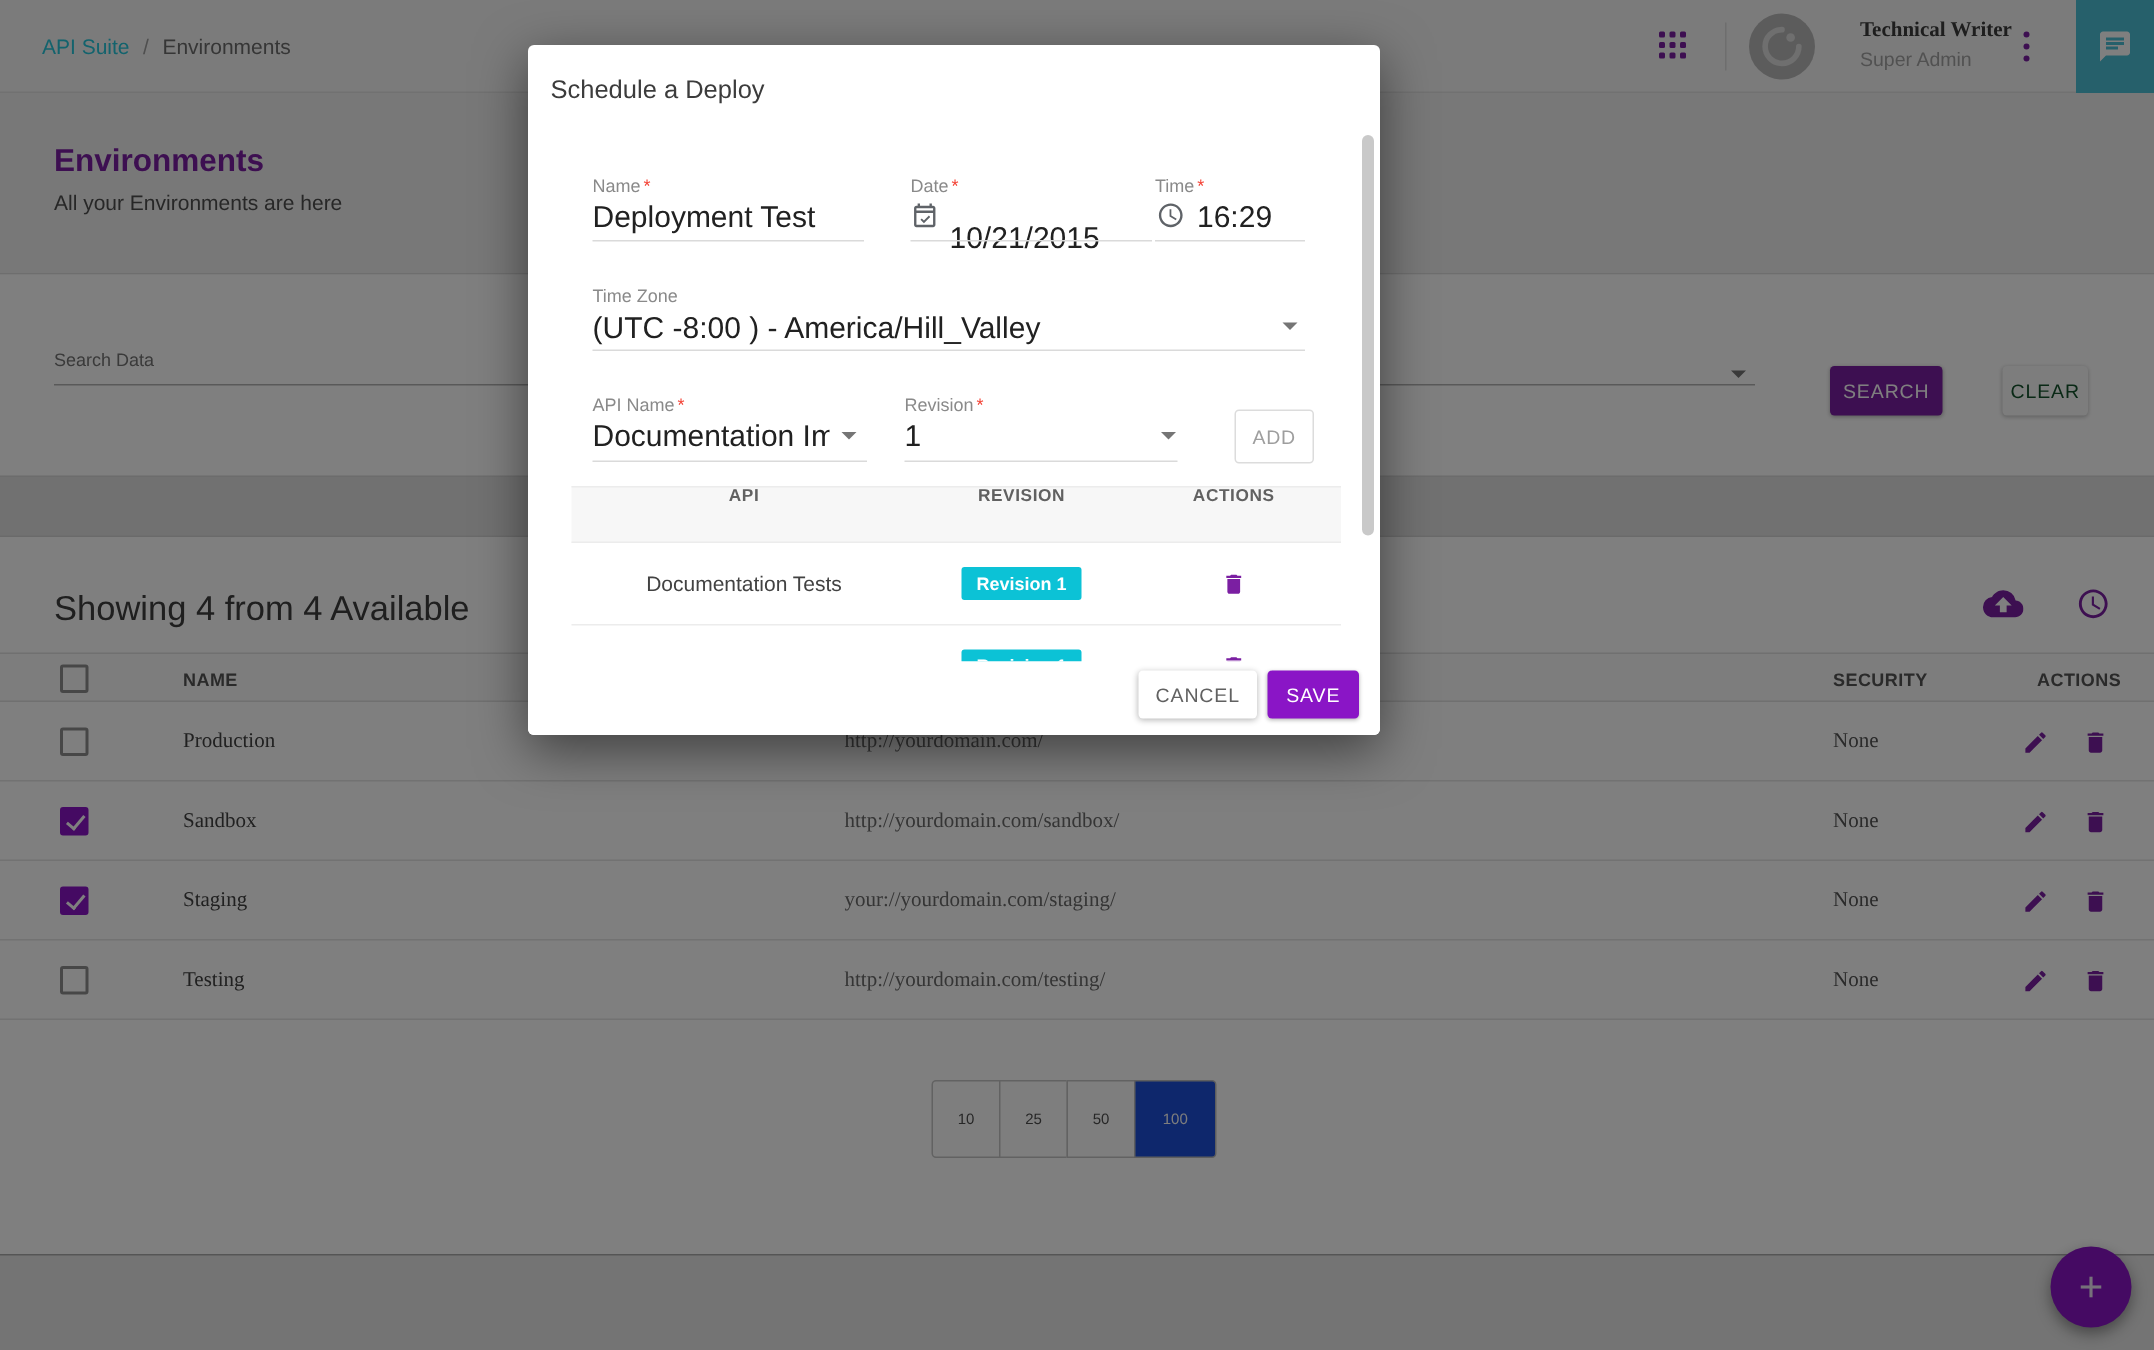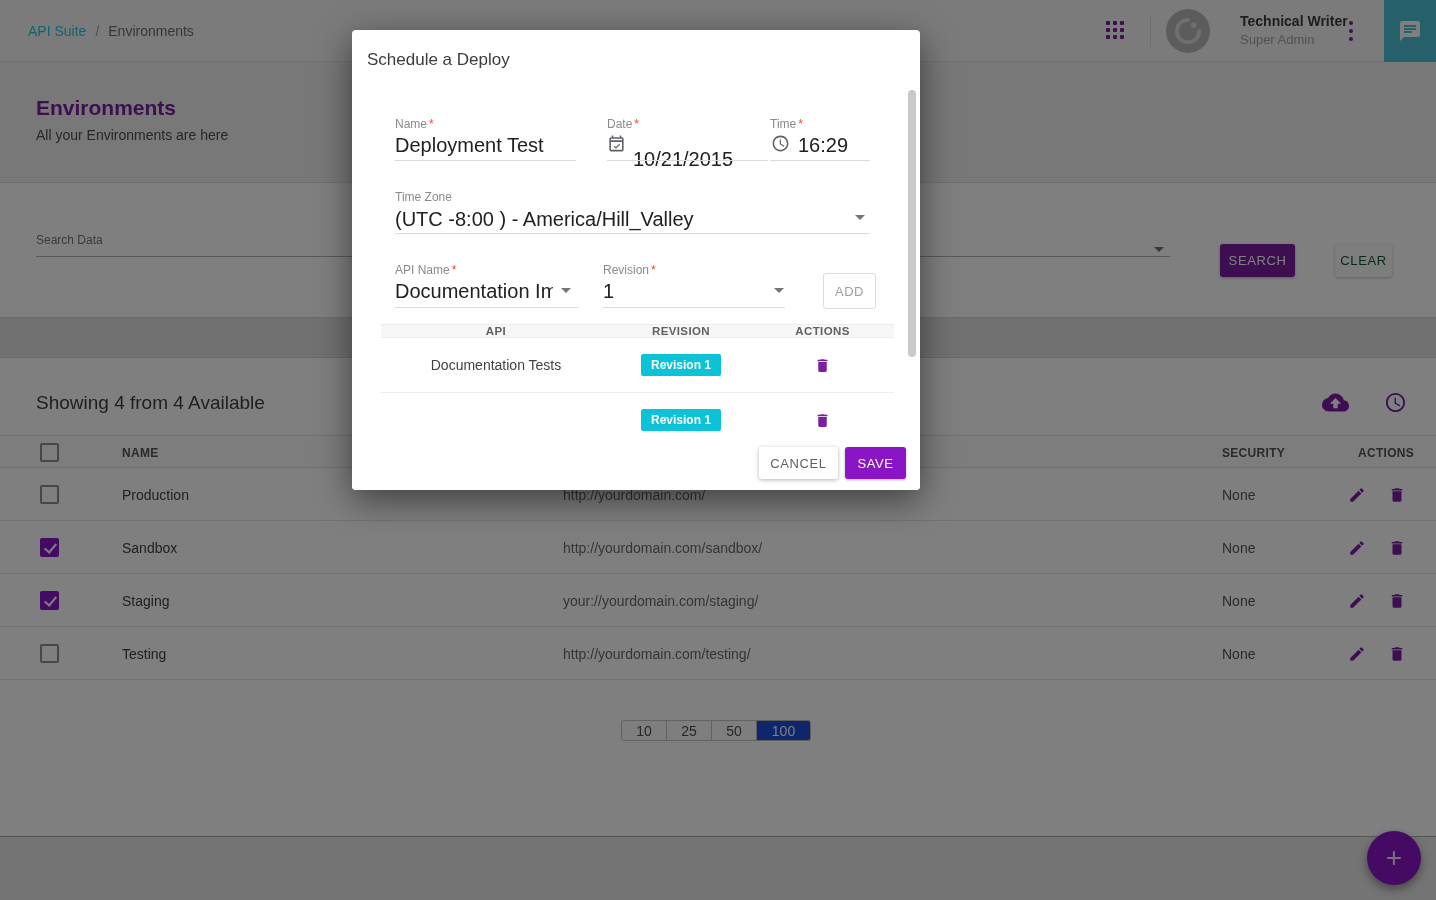--- a/index.html
+++ b/index.html
@@ -20,21 +20,21 @@
   .breadcrumb{position:absolute;left:28px;top:0;height:62px;display:flex;align-items:center;font-size:14px;}
   .crumb-link{color:var(--link-teal);}
   .crumb-sep{color:#9e9e9e;margin:0 9px;}
   .crumb-current{color:#6d6d6d;}
 
   .apps-icon{position:absolute;left:1106px;top:21px;width:19px;height:19px;display:grid;grid-template-columns:repeat(3,4px);grid-template-rows:repeat(3,4px);gap:3px;}
   .apps-icon span{background:var(--icon-purple);border-radius:1px;}
   .tb-divider{position:absolute;left:1150px;top:15px;width:1px;height:32px;background:#dcdcdc;}
   .avatar{position:absolute;left:1166px;top:9px;width:44px;height:44px;border-radius:50%;background:#b9b9b9;display:flex;align-items:center;justify-content:center;}
   .userblock{position:absolute;left:1240px;top:13px;}
-  .user-name{font-size:14px;font-weight:bold;color:#3c3c3c;}
+  .user-name{font-size:14px;font-weight:bold;color:#3c3c3c;font-family:Liberation Serif, serif;}
   .user-role{font-size:13px;color:#a3a3a3;margin-top:3px;}
   .kebab{position:absolute;left:1349px;top:21px;width:4px;height:20px;display:flex;flex-direction:column;justify-content:space-between;}
   .kebab span{width:4px;height:4px;border-radius:50%;background:var(--icon-purple);}
   .chat-box{position:absolute;left:1384px;top:0;width:52px;height:62px;background:var(--chat-teal);display:flex;align-items:center;justify-content:center;color:#fff;}
 
   .hero{position:absolute;left:0;top:62px;width:1436px;height:121px;background:#f0f0f0;border-bottom:1px solid #dcdcdc;}
   .hero-title{position:absolute;left:36px;top:34px;font-size:21px;font-weight:600;color:var(--icon-purple);}
   .hero-sub{position:absolute;left:36px;top:65px;font-size:14px;color:#4f4f4f;}
 
   .searchsec{position:absolute;left:0;top:183px;width:1436px;height:135px;background:#fff;border-bottom:1px solid #d8d8d8;}
@@ -42,46 +42,46 @@
   .search-input::placeholder{color:#757575;opacity:1;}
   .caret{width:0;height:0;border-left:5px solid transparent;border-right:5px solid transparent;border-top:5px solid #757575;}
   .search-caret{position:absolute;left:1154px;top:64px;}
   .btn{display:flex;align-items:center;justify-content:center;font-size:13px;letter-spacing:.6px;border-radius:3px;cursor:pointer;font-family:"Liberation Sans",sans-serif;}
   .btn-search{position:absolute;left:1220px;top:61px;width:75px;height:33px;background:var(--icon-purple);color:#fff;box-shadow:0 1px 3px rgba(0,0,0,.3);}
   .btn-clear{position:absolute;left:1335px;top:61px;width:57px;height:33px;background:#fafafa;color:#14532d;box-shadow:0 1px 3px rgba(0,0,0,.25);}
 
   .band{position:absolute;left:0;top:318px;width:1436px;height:40px;background:#e2e2e2;border-bottom:1px solid #d5d5d5;}
 
   .content{position:absolute;left:0;top:358px;width:1436px;height:478px;background:#fff;}
-  .summary{position:absolute;left:36px;top:34px;font-size:19px;color:#3f3f3f;text-align:right;}
+  .summary{position:absolute;left:36px;top:34px;font-size:23px;color:#3f3f3f;text-align:right;}
   .ic-cloud{position:absolute;left:1322px;top:31px;color:var(--icon-purple);}
   .ic-history{position:absolute;left:1384px;top:33px;color:var(--icon-purple);}
 
   .cb{width:19px;height:19px;border:2px solid #8e8e8e;border-radius:2px;background:transparent;position:relative;}
   .cb.checked{background:var(--primary);border-color:var(--primary);}
   .cb.checked::after{content:"";position:absolute;left:5px;top:1px;width:5px;height:10px;border:solid #fff;border-width:0 2px 2px 0;transform:rotate(40deg);}
 
   .thead{position:absolute;left:0;top:77px;width:1436px;height:33px;background:#fafafa;border-top:1px solid #e0e0e0;border-bottom:1px solid #e0e0e0;}
   .th{position:absolute;font-size:12px;font-weight:bold;color:#555;letter-spacing:.3px;top:10px;}
   .thead .cb{position:absolute;left:40px;top:7px;}
   .th-name{left:122px;}
   .th-sec{left:1222px;}
   .th-act{left:1358px;}
 
-  .trow{position:absolute;left:0;width:1436px;height:53px;border-bottom:1px solid #e4e4e4;}
+  .trow{position:absolute;left:0;width:1436px;height:53px;border-bottom:1px solid #e4e4e4;font-family:Liberation Serif, serif;}
   .trow .cb{position:absolute;left:40px;top:17px;}
   .td{position:absolute;top:0;height:53px;display:flex;align-items:center;font-size:14px;}
   .td-name{left:122px;color:#424242;}
   .td-url{left:563px;color:#6b6b6b;}
   .td-sec{left:1222px;color:#555;}
   .td-edit{left:1348px;color:var(--icon-purple);}
   .td-del{left:1388px;color:var(--icon-purple);}
 
   .pagination{position:absolute;left:621px;top:362px;display:flex;}
-  .pg-btn{width:46px;height:21px;border:1px solid #c4c4c4;margin-left:-1px;display:flex;align-items:center;justify-content:center;font-size:14px;color:#4f4f4f;background:#fcfcfc;cursor:pointer;}
+  .pg-btn{width:46px;height:52px;border:1px solid #c4c4c4;margin-left:-1px;display:flex;align-items:center;justify-content:center;font-size:10px;color:#4f4f4f;background:#fcfcfc;cursor:pointer;}
   .pg-btn:first-child{border-radius:3px 0 0 3px;margin-left:0;}
   .pg-btn:last-child{border-radius:0 3px 3px 0;width:55px;}
   .pg-btn.selected{background:#1d4ed8;border-color:#bdbdbd;color:#fafafa;}
 
   .pagefooter{position:absolute;left:0;top:836px;width:1436px;height:64px;background:#e8e8e8;border-top:1px solid #ababab;}
   .fab{position:absolute;left:1367px;top:831px;width:54px;height:54px;border-radius:50%;background:var(--primary);color:#ece2f5;display:flex;align-items:center;justify-content:center;font-size:28px;font-weight:300;box-shadow:0 4px 10px rgba(0,0,0,.4);cursor:pointer;}
 
   
   .overlay{position:absolute;inset:0;background:rgba(0,0,0,.5);z-index:50;}
 
@@ -92,21 +92,21 @@
   .flabel{position:absolute;font-size:12px;color:#8a8a8a;}
   .freq{color:#f44336;margin-left:2px;}
   .fvalue{position:absolute;font-size:20px;color:#212121;white-space:nowrap;}
   .funder{position:absolute;height:1px;background:#dadada;}
   .ficon{position:absolute;color:#5f6368;}
   .fcaret{position:absolute;}
 
   .add-btn{position:absolute;left:471px;top:243px;width:53px;height:36px;border:1px solid #dcdcdc;border-radius:3px;background:#fff;color:#9e9e9e;font-size:13px;letter-spacing:.5px;display:flex;align-items:center;justify-content:center;cursor:pointer;}
 
   .mtable{position:absolute;left:29px;top:294px;width:513px;}
-  .mt-head{display:flex;height:14px;background:#f7f7f7;border-top:1px solid #ececec;border-bottom:1px solid #ececec;align-items:flex-start;}
+  .mt-head{display:flex;height:38px;background:#f7f7f7;border-top:1px solid #ececec;border-bottom:1px solid #ececec;align-items:flex-start;}
   .mt-head div{font-size:11.5px;font-weight:bold;color:#616161;letter-spacing:.4px;text-align:center;}
   .mt-row{display:flex;height:55px;align-items:center;border-bottom:1px solid #ececec;}
   .mt-col1{width:230px;text-align:center;}
   .mt-col2{width:140px;display:flex;justify-content:center;}
   .mt-col3{width:143px;display:flex;justify-content:center;}
   .mt-api{font-size:14px;color:#424242;}
   .chip{background:var(--chip-cyan);color:#fff;font-size:12px;font-weight:bold;padding:4px 10px;border-radius:2px;white-space:nowrap;}
   .mt-del{color:var(--icon-purple);cursor:pointer;display:flex;}
 
   .modal-footer{position:absolute;left:0;top:411px;width:568px;height:49px;background:#fff;border-radius:0 0 4px 4px;}

